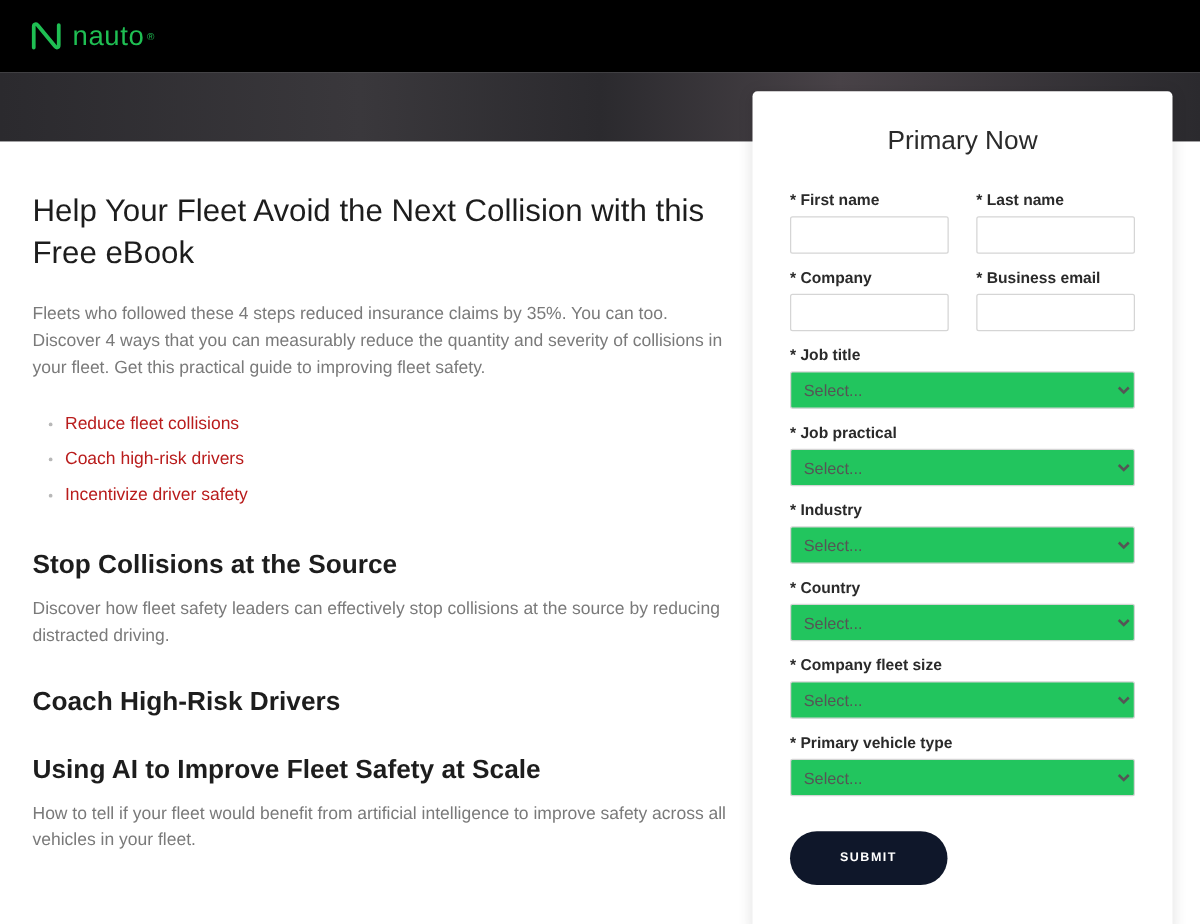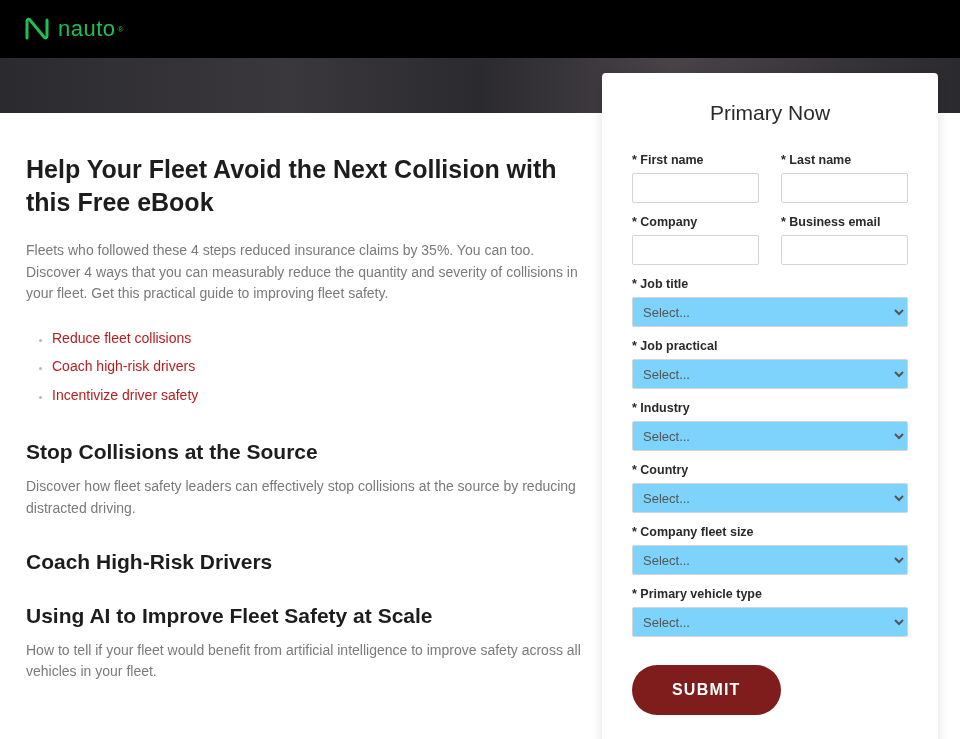--- a/index.html
+++ b/index.html
@@ -31,21 +31,21 @@
     background: #2b2a2e;
     background-image: linear-gradient(90deg,#2b2a2e 0%,#3a383c 30%,#2b2a2e 50%,#494348 70%,#2b2a2e 100%);
   }
   .page {
     position: relative;
     padding: 40px 26px 30px 26px;
   }
   .content { width: 560px; }
   h1.page-title {
     font-size: 25px;
-    font-weight: 700;
+    font-weight: 400;
     line-height: 1.3;
     color: #1d1d1d;
     margin-bottom: 22px;
   }
   p.body-text {
     font-size: 14px;
     line-height: 1.55;
     color: #7a7a7a;
     margin-bottom: 22px;
   }
@@ -105,30 +105,30 @@
     background: #fff;
   }
   .sel {
     width: 100%;
     height: 30px;
     border: 1px solid #d5d5d5;
     border-radius: 2px;
     padding: 4px 6px;
     font-size: 13px;
     color: #555;
-    background: #7dd3fc;
+    background: #22c55e;
   }
   .submit-wrap { margin-top: 28px; }
   .submit-btn {
-    background: #7f1d1d;
+    background: #0f172a;
     color: #fff;
     border: none;
     border-radius: 28px;
     padding: 16px 40px;
-    font-size: 16px;
+    font-size: 10px;
     font-weight: 700;
     letter-spacing: 1.2px;
     cursor: pointer;
   }
 </style>
 </head>
 <body>
 
 <div class="topbar">
   <a class="logo">

